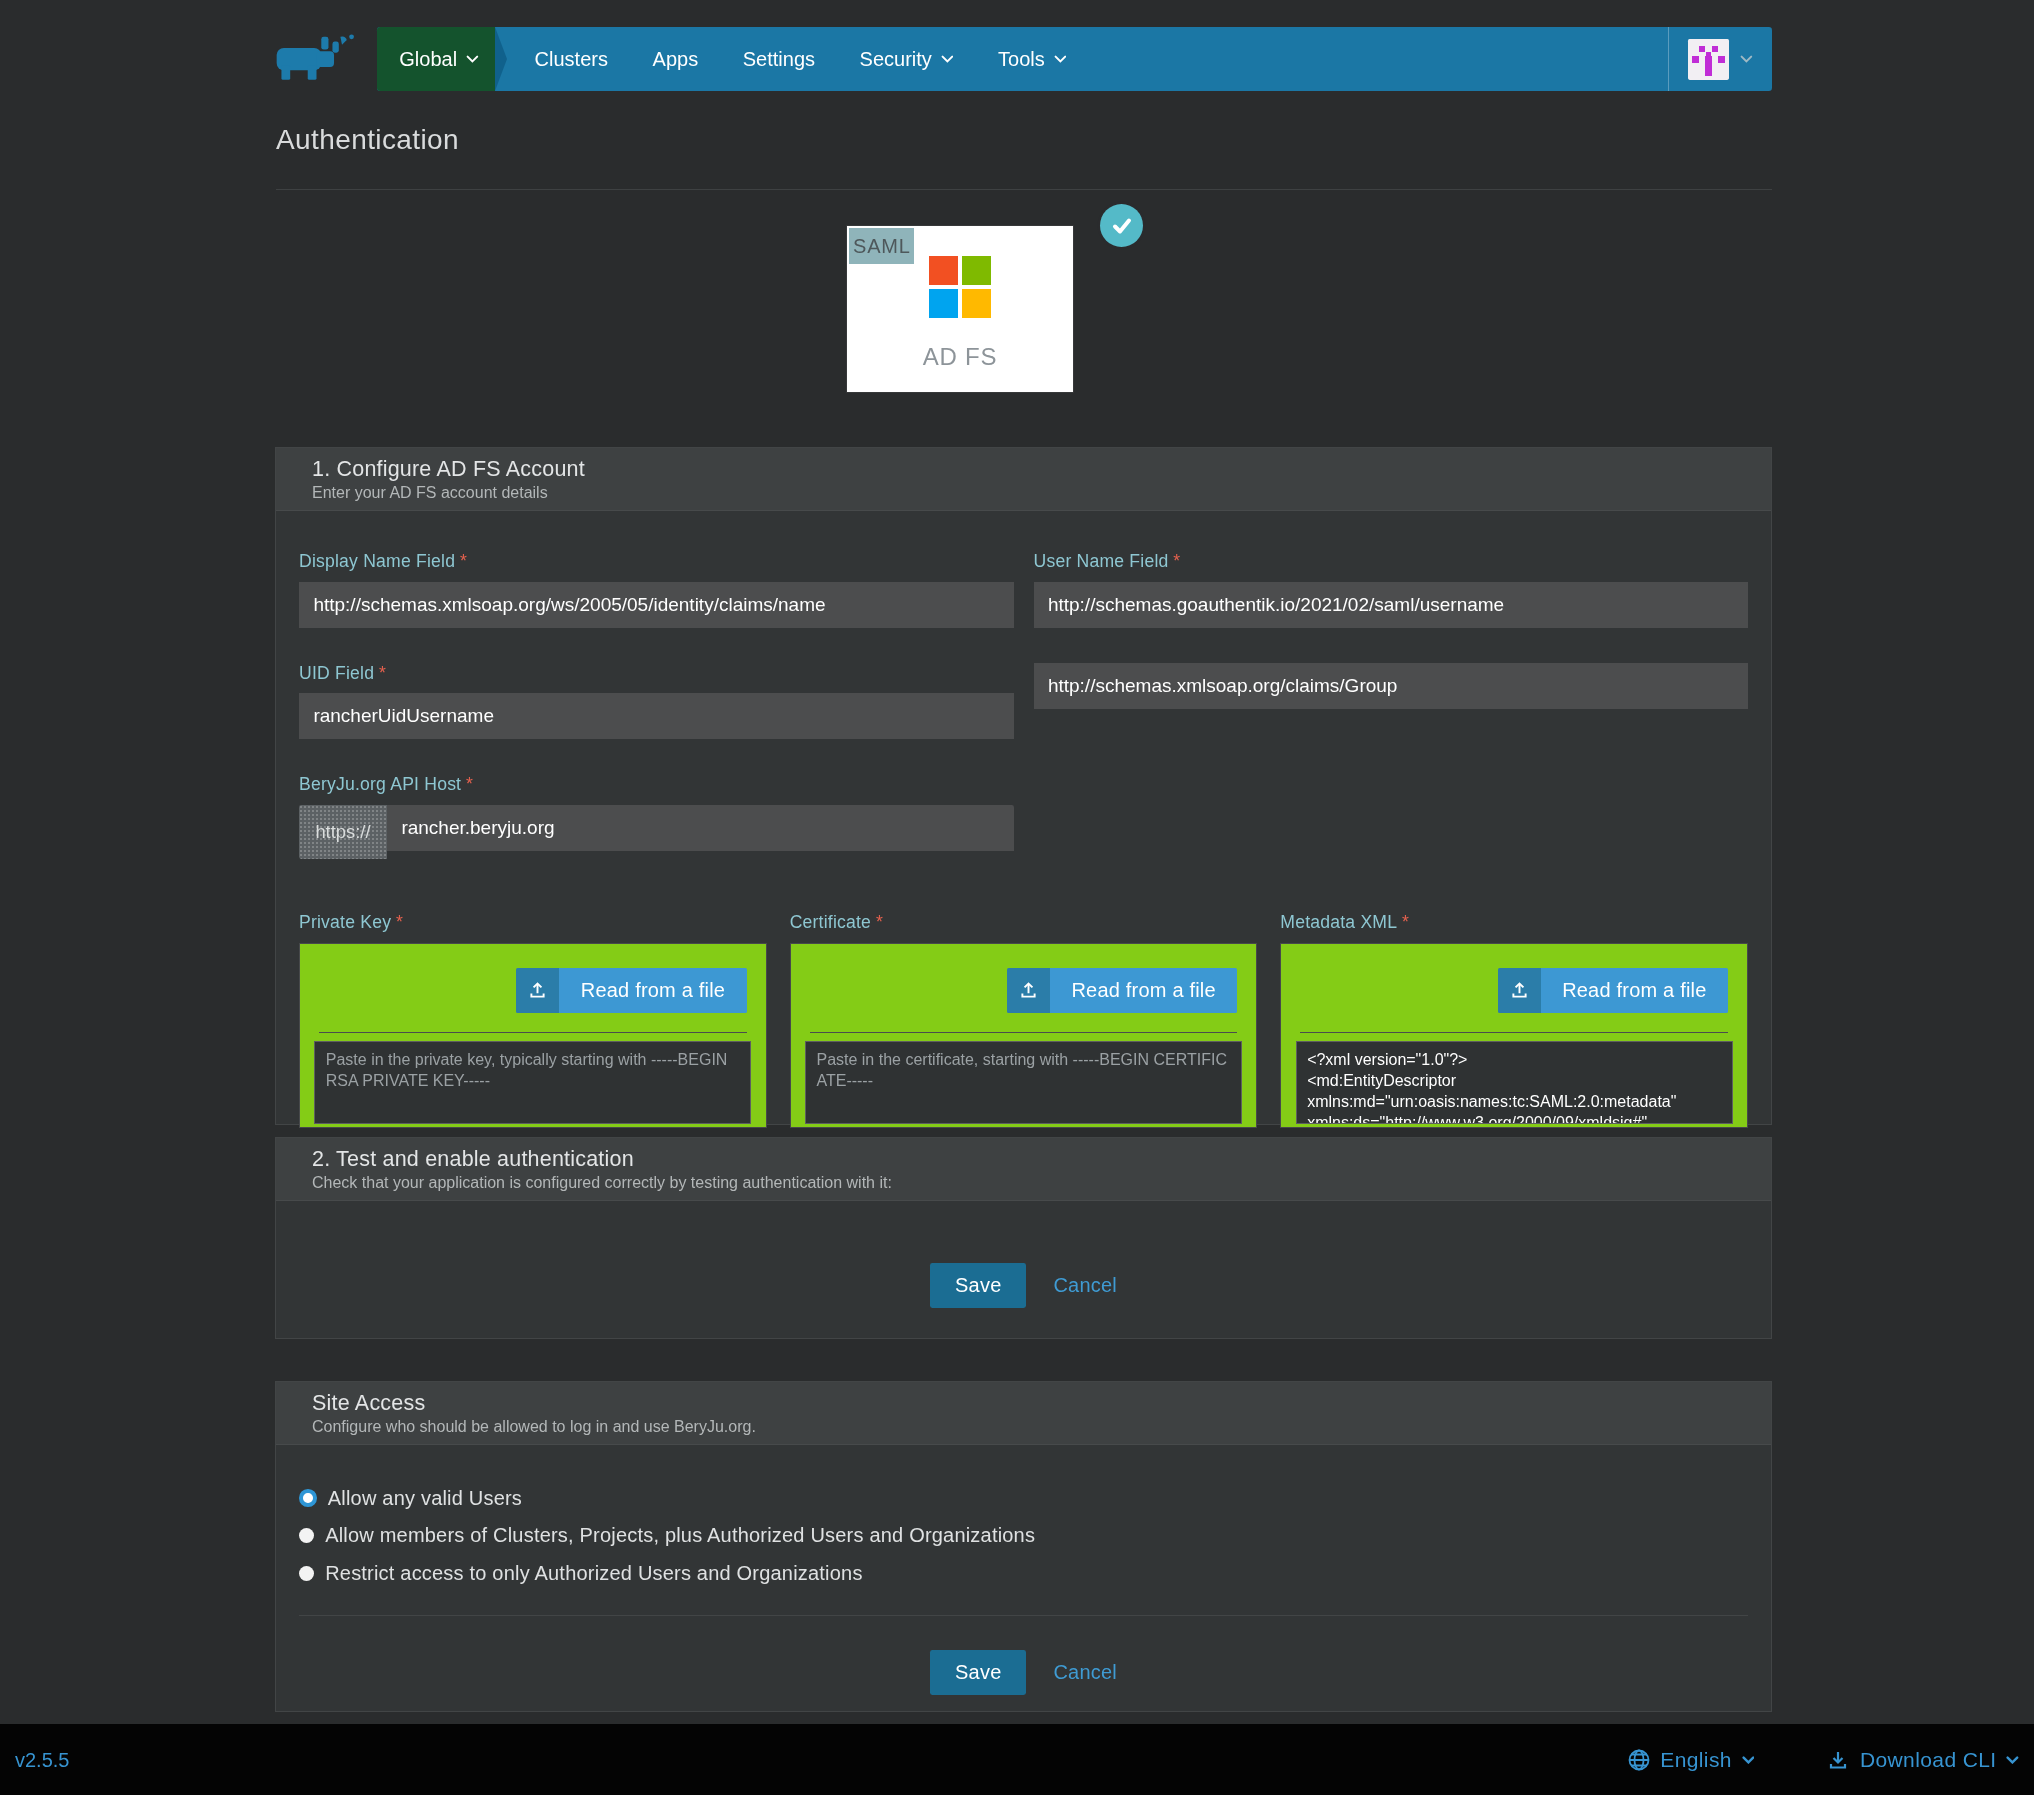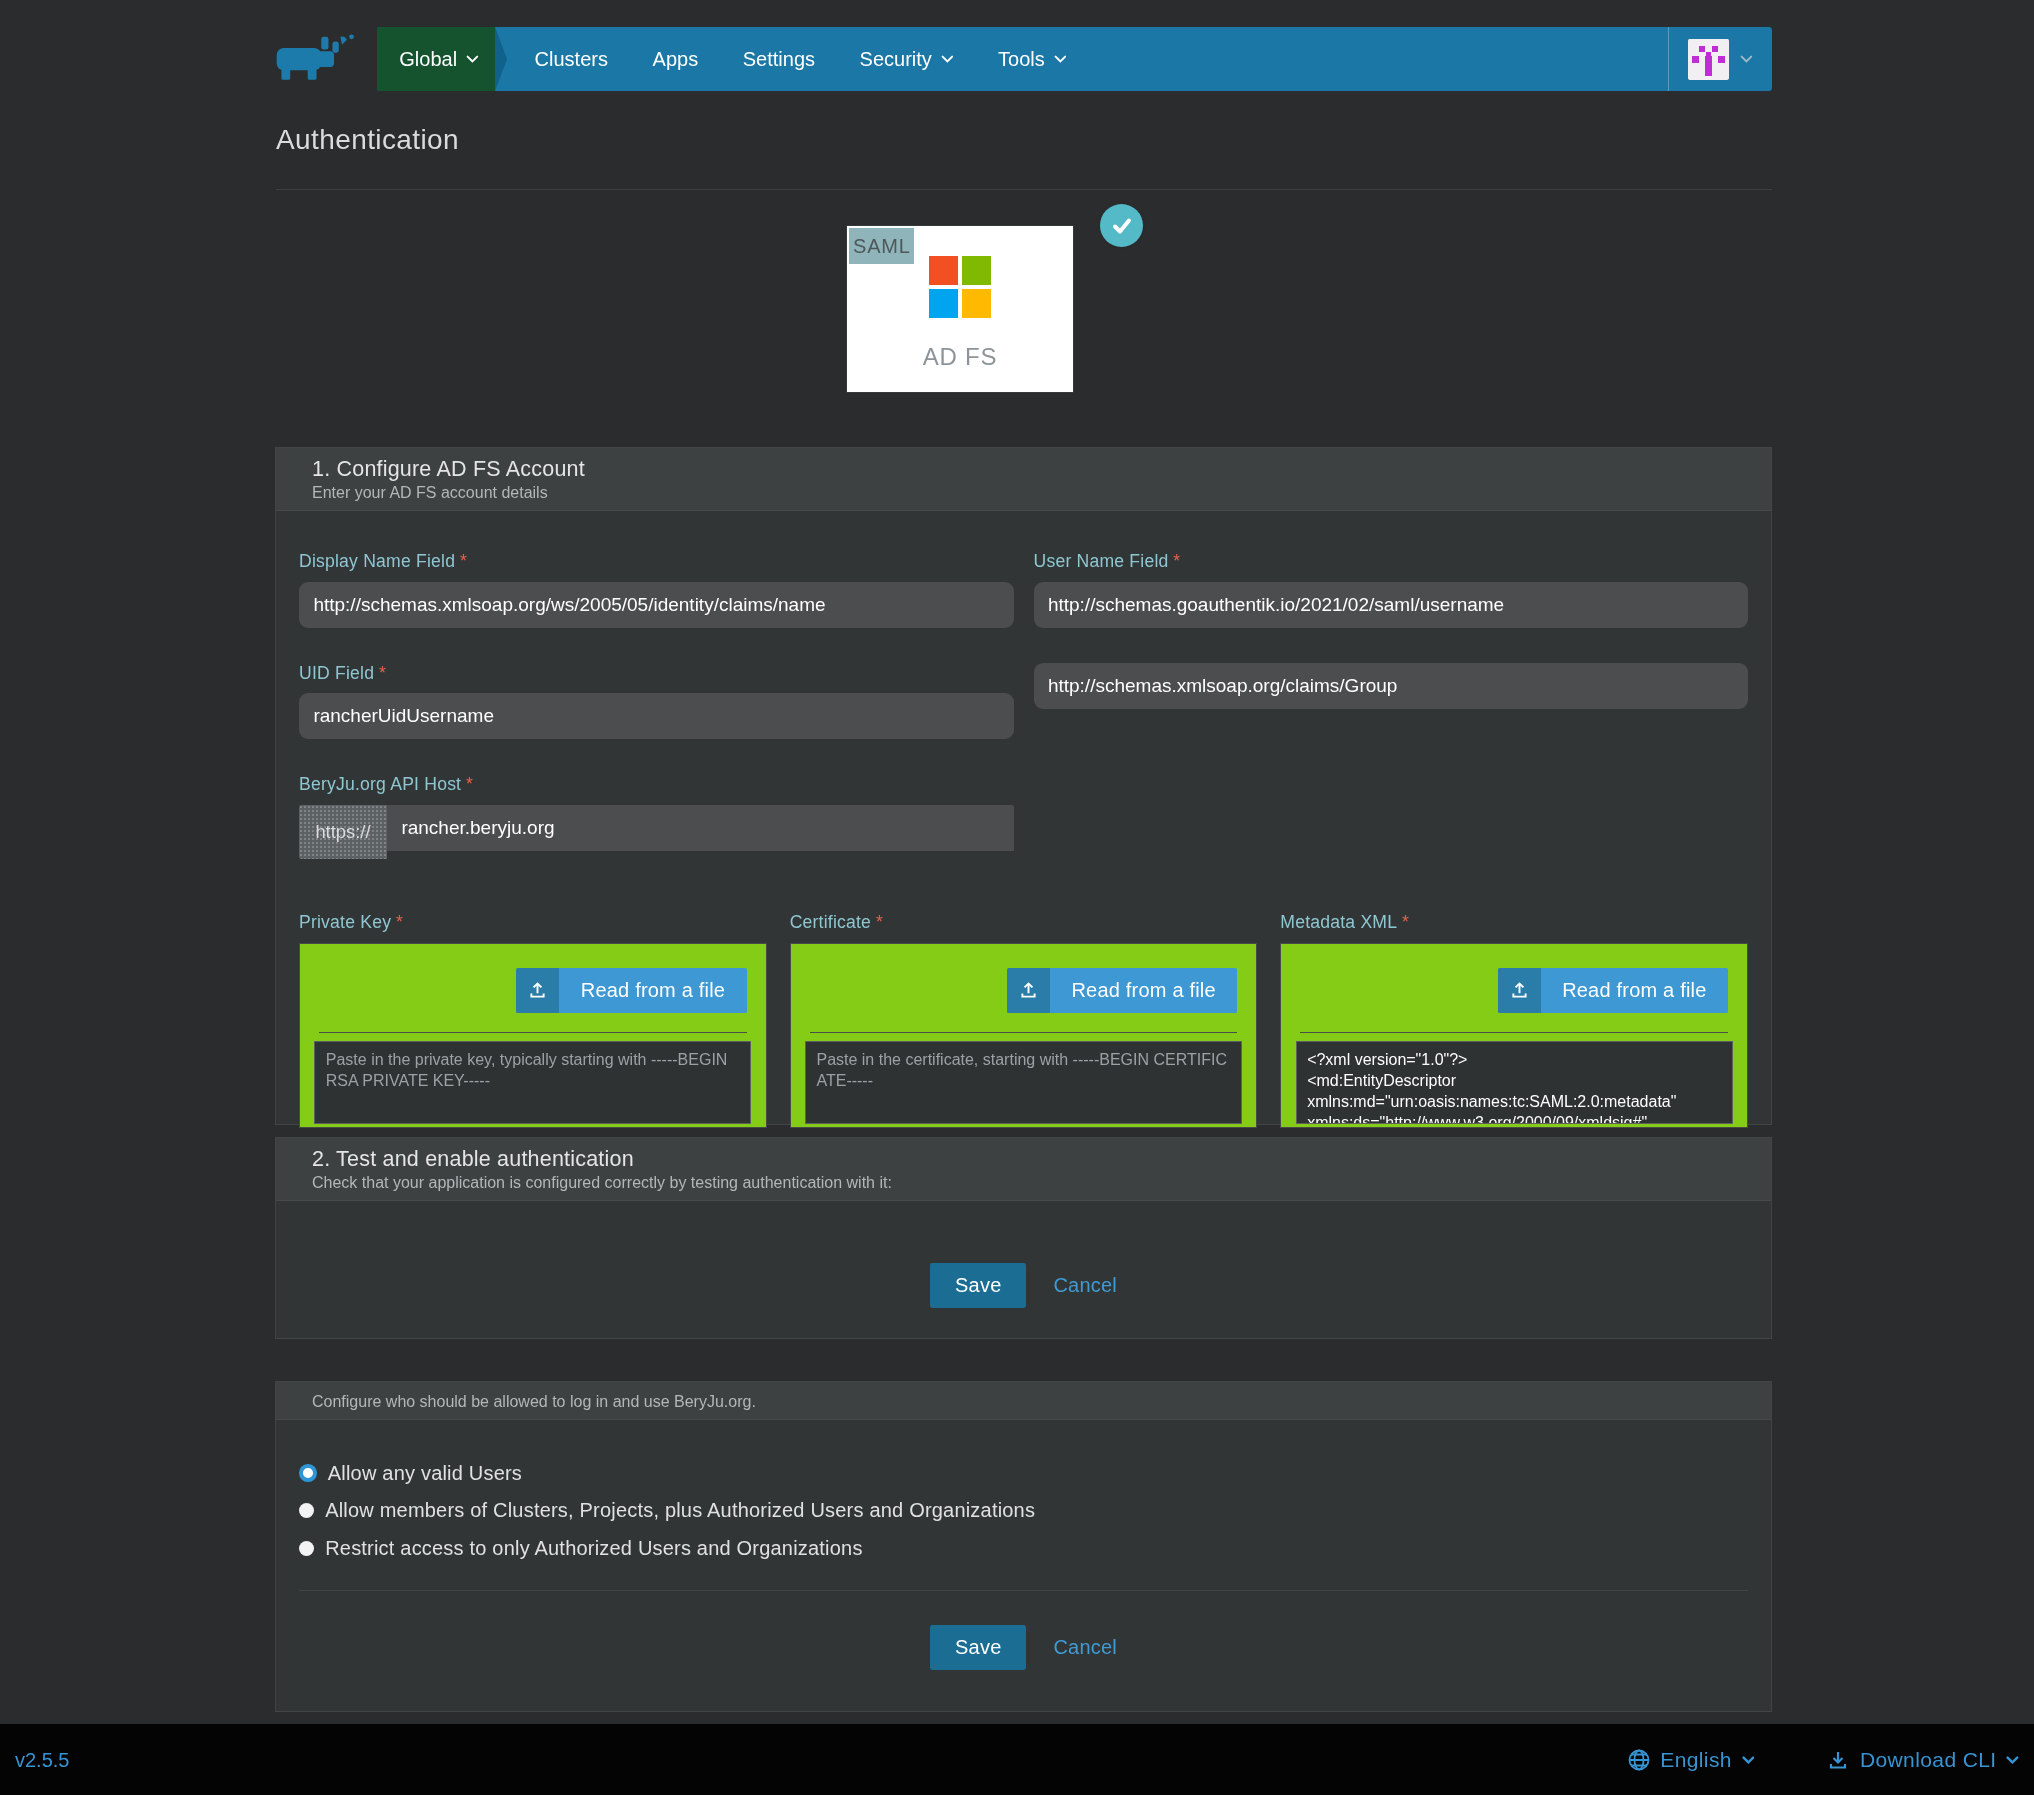--- a/index.html
+++ b/index.html
@@ -58,21 +58,21 @@
   #panel-configure { top:447px; height:678px; }
   #panel-test { top:1137px; height:202px; }
   #panel-site { top:1381px; height:331px; }
   .panel-body { padding:40px 23px 0; }
   .form-row { display:flex; gap:20px; margin-bottom:35px; }
   .form-col { flex:1; }
   .form-col.half { max-width:715px; }
   .field-label { display:block; font-size:17.6px; color:#8ec7d2; margin-bottom:9.6px; letter-spacing:0.2px; }
   .req { color:#e4614e; margin-left:4.8px; }
   .text-input {
-    width:100%; height:46px; background:#4c4d4e; border:none; border-radius:9px;
+    width:100%; height:46px; background:#4c4d4e; border:none; border-radius:0;
     color:#fff; font-size:19px; padding:0 14.4px; font-family:"Liberation Sans", sans-serif; outline:none;
   }
   .input-group { display:flex; width:100%; height:54px; border-radius:2.4px; overflow:hidden; }
   .input-prefix {
     width:88px; background:#5c6164; color:#dadddd; font-size:18.4px;
     display:flex; align-items:center; justify-content:center;
     background-image:radial-gradient(rgba(255,255,255,.22) 0.8px, transparent 0.8px); background-size:4px 4px;
   }
   .input-group .text-input { border-radius:0; flex:1; }
   
@@ -302,20 +302,21 @@
     <p>Check that your application is configured correctly by testing authentication with it:</p>
   </div>
   <div class="btn-row">
     <button class="save-btn">Save</button>
     <a class="cancel-link">Cancel</a>
   </div>
 </div>
 
 <div class="panel" id="panel-site">
   <div class="panel-header">
+    <h2>Site Access</h2>
     <p>Configure who should be allowed to log in and use BeryJu.org.</p>
   </div>
   <div class="panel-body">
     <div class="radio-row selected">
       <span class="radio-dot"></span>
       <span class="radio-label">Allow any valid Users</span>
     </div>
     <div class="radio-row">
       <span class="radio-dot"></span>
       <span class="radio-label">Allow members of Clusters, Projects, plus Authorized Users and Organizations</span>

